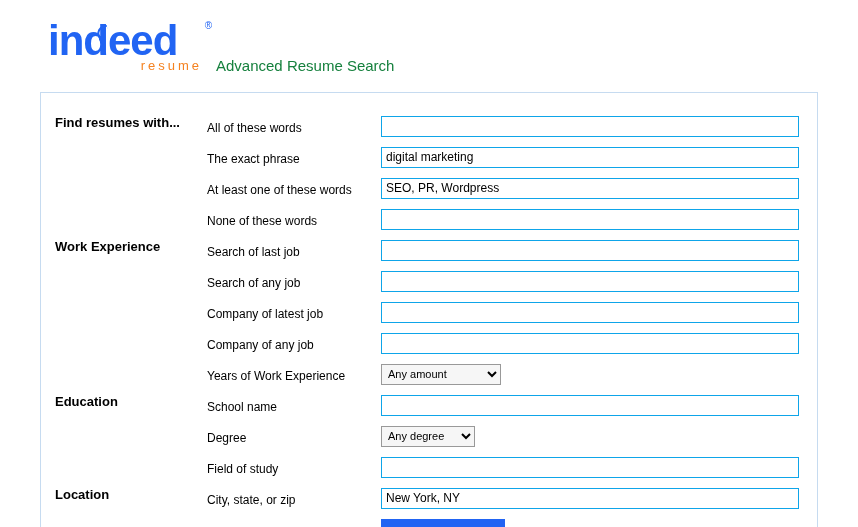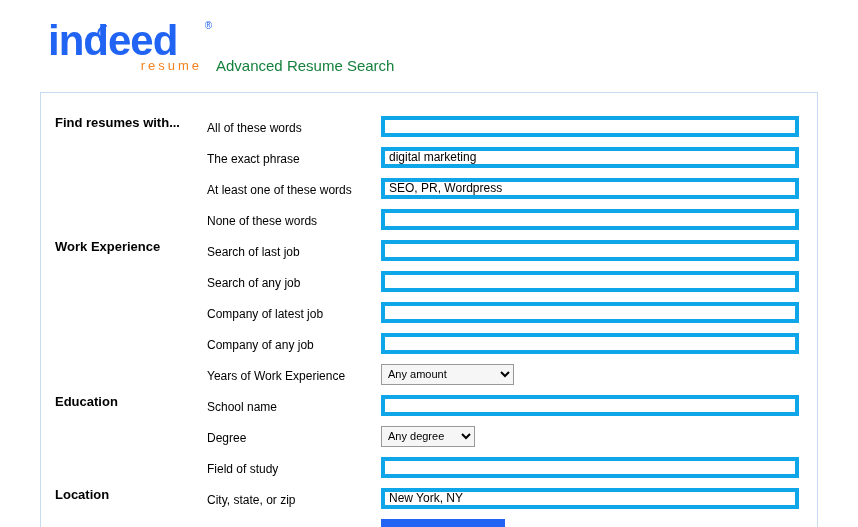--- a/index.html
+++ b/index.html
@@ -73,34 +73,34 @@
       font-size: 12px;
       color: #000;
       padding-top: 4px;
     }
     .field-input {
       flex: 1;
     }
     input[type="text"] {
       width: 418px;
       height: 21px;
-      border: 4px solid #0ea5e9;
+      border: 1px solid #0ea5e9;
       padding: 1px 4px;
       font-size: 12px;
       font-family: Arial, sans-serif;
     }
     select {
       height: 21px;
       border: 1px solid #999;
       background: #f6f6f6;
       font-size: 11px;
       padding: 1px 2px;
       font-family: Arial, sans-serif;
     }
-    .years-select { width: 133px; }
+    .years-select { width: 120px; }
     .degree-select { width: 94px; }
     .submit-row {
       margin-left: 326px;
       margin-top: 6px;
     }
     .submit-btn {
       background: #2164f3;
       color: #fff;
       border: none;
       padding: 8px 14px;

